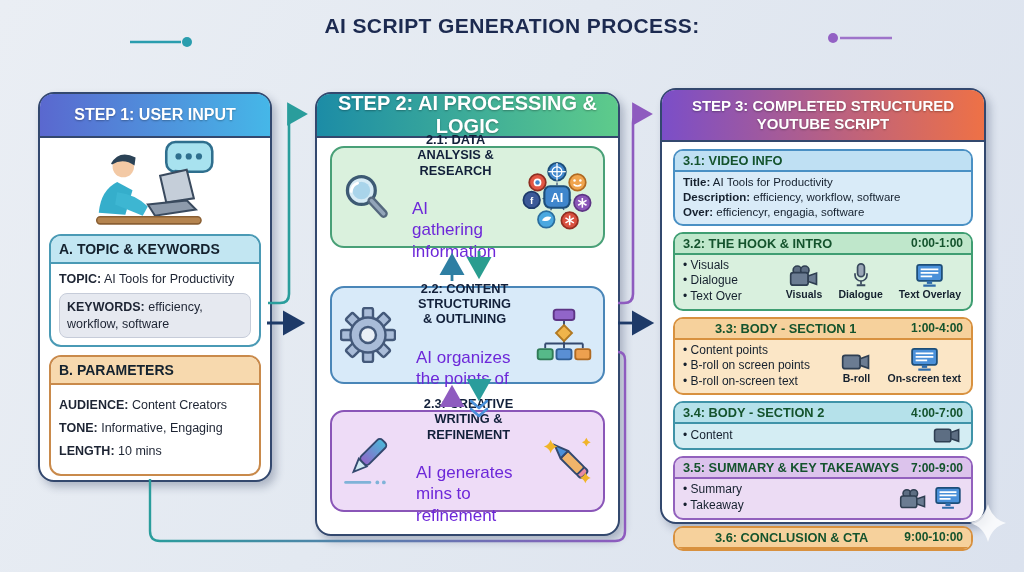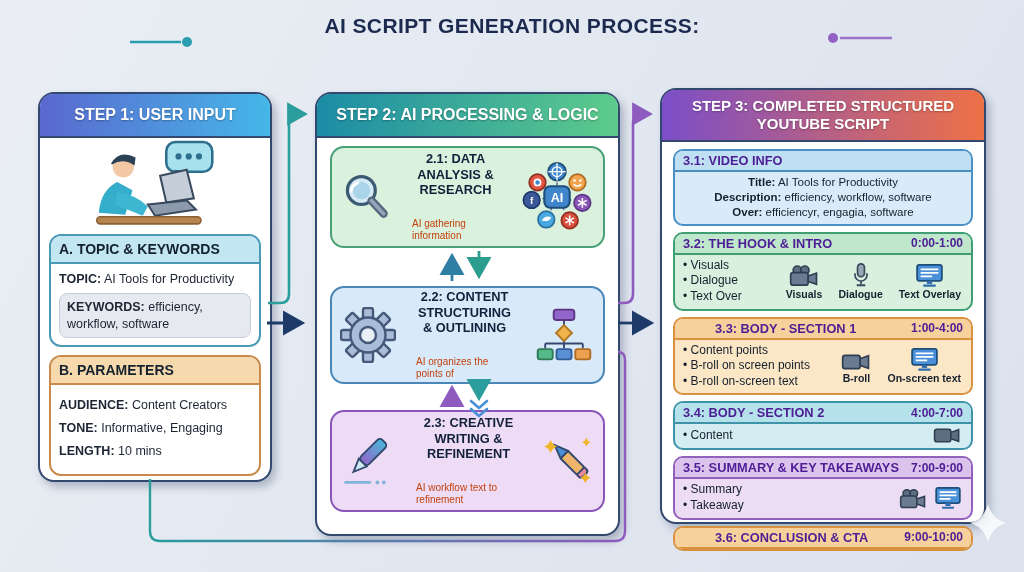--- a/index.html
+++ b/index.html
@@ -24,43 +24,43 @@
   .params-card{border:2px solid var(--params-border);}
   .subcard-header{padding:5px 8px;font-weight:800;font-size:14px;color:#14222e;}
   .topic-card .subcard-header{background:var(--topic-header-bg);border-bottom:2px solid var(--topic-border);}
   .params-card .subcard-header{background:var(--params-header-bg);border-bottom:2px solid var(--params-border);}
   .subcard-body{padding:7px 8px;font-size:12.5px;color:#1d2433;line-height:1.3;}
   .kw-box{margin-top:6px;background:var(--keywords-bg);border:1px solid #c6ccd9;border-radius:8px;padding:5px 7px;}
   .param-row{margin:5px 0 7px;}
   b{font-weight:800;}
   
   #panel2{left:315px;top:92px;width:301px;height:440px;}
-  #p2-header{height:42px;font-size:16px;background:linear-gradient(90deg,var(--step2-grad-a),var(--step2-grad-b));}
+  #p2-header{height:42px;font-size:20px;background:linear-gradient(90deg,var(--step2-grad-a),var(--step2-grad-b));}
   .p2card{position:absolute;left:13px;right:13px;border:2px solid;border-radius:14px;
     display:flex;align-items:center;gap:16px;padding:6px 8px;box-sizing:border-box;}
   #card21{top:52px;height:102px;background:var(--card21-bg);border-color:var(--card21-border);}
   #card22{top:192px;height:98px;background:var(--card22-bg);border-color:var(--card22-border);}
   #card23{top:316px;height:102px;background:var(--card23-bg);border-color:var(--card23-border);}
   .p2text{flex:1;min-width:0;}
   .p2title{font-weight:800;font-size:12.8px;color:#12203a;text-align:center;line-height:1.2;}
-  .p2sub{font-size:10px;color:#c2410c;margin-top:20px;padding-left:4px;line-height:1.25;}
+  .p2sub{font-size:17px;color:#6d28d9;margin-top:20px;padding-left:4px;line-height:1.25;}
   .p2icon{flex:0 0 auto;display:flex;align-items:center;justify-content:center;}
   
   #panel3{left:660px;top:88px;width:322px;height:432px;}
   #p3-header{height:50px;font-size:15px;line-height:1.18;padding:0 4px;
     background:linear-gradient(90deg,var(--step3-grad-a),var(--step3-grad-b));}
   .p3body{padding:7px 11px 6px;display:flex;flex-direction:column;gap:6px;}
   .section{border:2px solid;border-radius:10px;overflow:hidden;background:#fff;}
   .sec-strip{display:flex;justify-content:space-between;align-items:center;gap:6px;
-    padding:2px 8px;font-weight:800;font-size:12.8px;color:#4c1d95;border-bottom:2px solid;}
+    padding:2px 8px;font-weight:800;font-size:12.8px;color:#14532d;border-bottom:2px solid;}
   .sec-time{font-weight:700;font-size:12px;white-space:nowrap;}
   .sec-body{display:flex;justify-content:space-between;align-items:center;padding:3px 8px 4px;}
   .bullets{font-size:12px;line-height:1.3;color:#15202e;}
   .bullet::before{content:"• ";}
-  .vi-row{font-size:11.5px;line-height:1.3;color:#15202e;text-align:center;}
+  .vi-row{font-size:11.5px;line-height:1.3;color:#15202e;}
   .iconset{display:flex;gap:16px;align-items:flex-end;padding-right:2px;}
   .icon-item{display:flex;flex-direction:column;align-items:center;gap:1px;
     font-size:10.5px;font-weight:800;color:#14202e;}
   .sec-blue{background:var(--sec-blue-bg);border-color:var(--sec-blue-border);}
   .sec-blue .sec-strip{background:var(--sec-blue-strip);border-color:var(--sec-blue-border);}
   .sec-green{background:var(--sec-green-bg);border-color:var(--sec-green-border);}
   .sec-green .sec-strip{background:var(--sec-green-strip);border-color:var(--sec-green-border);}
   .sec-orange{background:var(--sec-orange-bg);border-color:var(--sec-orange-border);}
   .sec-orange .sec-strip{background:var(--sec-orange-strip);border-color:var(--sec-orange-border);padding-left:40px;}
   .sec-cyan{background:var(--sec-cyan-bg);border-color:var(--sec-cyan-border);}
@@ -258,21 +258,21 @@
             <rect x="24" y="2" width="12" height="32" rx="4" fill="url(#pengrad)" stroke="#33486e" stroke-width="2"></rect>
             <polygon points="24,34 36,34 30,48" fill="#cfe8f2" stroke="#33486e" stroke-width="2"></polygon>
           </g>
           <line x1="6" y1="53" x2="32" y2="53" stroke="#7fb3d8" stroke-width="3" stroke-linecap="round"></line>
           <circle cx="40" cy="53" r="2" fill="#7fb3d8"></circle>
             <circle cx="47" cy="53" r="2" fill="#7fb3d8"></circle>
         </svg>
       </div>
       <div class="p2text">
         <div class="p2title">2.3: CREATIVE WRITING &amp; REFINEMENT</div>
-        <div class="p2sub">AI workflow text to refinement</div>
+        <div class="p2sub">AI generates mins to refinement</div>
       </div>
       <div class="p2icon">
         <svg width="54" height="54" viewBox="0 0 56 56">
           <g transform="rotate(135 28 26)">
             <rect x="22" y="2" width="11" height="8" rx="3" fill="#e88aa0" stroke="#33486e" stroke-width="2"></rect>
             <rect x="22" y="8" width="11" height="24" rx="2" fill="#f0b46a" stroke="#33486e" stroke-width="2"></rect>
             <polygon points="22,32 33,32 27.5,46" fill="#4a90d9" stroke="#33486e" stroke-width="2"></polygon>
           </g>
           <path d="M10,6 Q11.5,11.5 17,13 Q11.5,14.5 10,20 Q8.5,14.5 3,13 Q8.5,11.5 10,6" fill="#f0b429"></path>
           <path d="M47,4 Q48,7.5 51.5,8.5 Q48,9.5 47,13 Q46,9.5 42.5,8.5 Q46,7.5 47,4" fill="#f0b429"></path>

